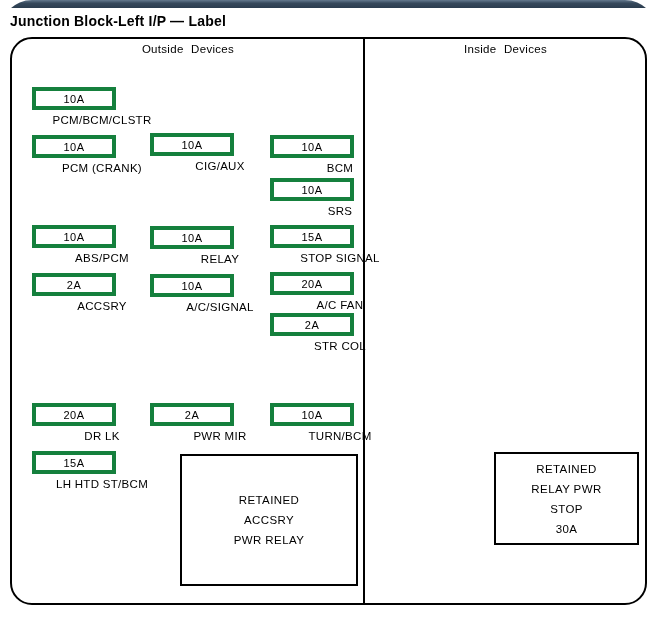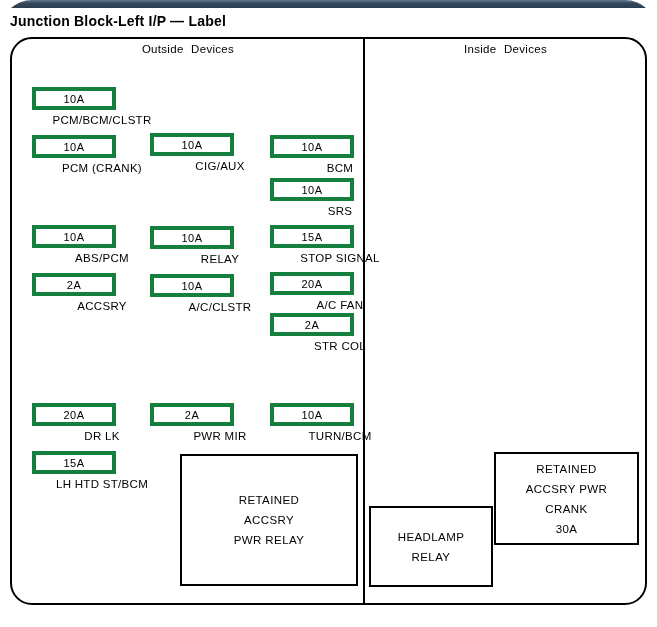--- a/index.html
+++ b/index.html
@@ -106,21 +106,21 @@
   <div class="fuse" style="left:150px;top:226px">
     <div class="fuse-box">
         <span>10A</span>
       </div>
     <div class="fuse-label">RELAY</div>
   </div>
   <div class="fuse" style="left:150px;top:274px">
     <div class="fuse-box">
         <span>10A</span>
       </div>
-    <div class="fuse-label">A/C/CLSTR</div>
+    <div class="fuse-label">A/C/SIGNAL</div>
   </div>
   <div class="fuse" style="left:150px;top:403px">
     <div class="fuse-box">
         <span>2A</span>
       </div>
     <div class="fuse-label">PWR MIR</div>
   </div>
 
   <div class="fuse" style="left:270px;top:135px">
     <div class="fuse-box">
@@ -158,25 +158,21 @@
       </div>
     <div class="fuse-label">TURN/BCM</div>
   </div>
 
   <div class="bigbox" style="left:180px;top:454px;width:178px;height:132px">
     <span>RETAINED</span>
     <span>ACCSRY</span>
     <span>PWR RELAY</span>
   </div>
 
-  <div class="bigbox" style="left:369px;top:506px;width:124px;height:81px">
-    <span>HEADLAMP</span>
-    <span>RELAY</span>
-  </div>
 
   <div class="bigbox" style="left:494px;top:452px;width:145px;height:93px">
     <span>RETAINED</span>
-    <span>ACCSRY PWR</span>
-    <span>CRANK</span>
+    <span>RELAY PWR</span>
+    <span>STOP</span>
     <span>30A</span>
   </div>
 
 </div>
 
 </body></html>

